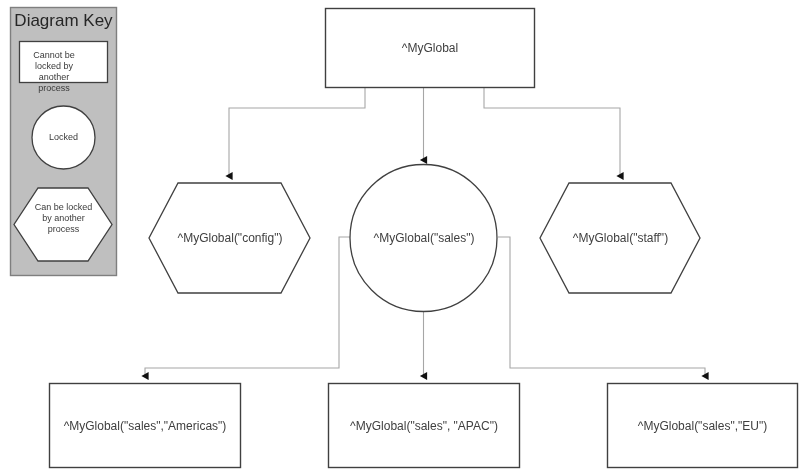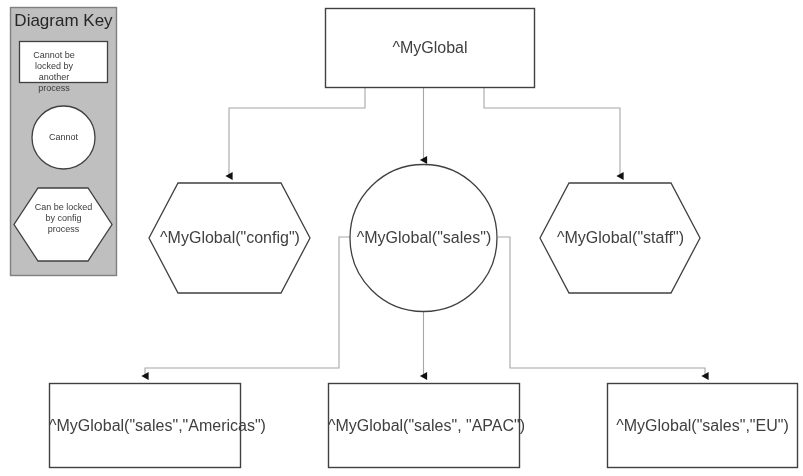--- a/index.html
+++ b/index.html
@@ -16,21 +16,21 @@
   }
   #canvas {
     position: absolute;
     left: 0; top: 0;
     width: 803px;
     height: 476px;
   }
   .node-label {
     position: absolute;
     color: #404040;
-    font-size: 16px;
+    font-size: 12px;
     line-height: 14px;
     text-align: center;
     white-space: nowrap;
     pointer-events: none;
     font-family: "Liberation Sans", sans-serif;
   }
   .legend-label {
     position: absolute;
     color: #3a3a3a;
     font-size: 9px;
@@ -98,23 +98,23 @@
     <rect x="328.5" y="383.5" width="191" height="84" fill="#ffffff" stroke="#404040" stroke-width="1.4"></rect>
 
     <rect x="607.5" y="383.5" width="190" height="84" fill="#ffffff" stroke="#404040" stroke-width="1.4"></rect>
   </g>
 </svg>
 
 <div class="legend-title" style="left:10px; top:13px; width:107px;">Diagram Key</div>
 
 <div class="legend-label" style="left:22px; top:50px; width:64px;">Cannot be locked by another process</div>
 
-<div class="legend-label" style="left:32px; top:132px; width:63px;">Cannot</div>
+<div class="legend-label" style="left:32px; top:132px; width:63px;">Locked</div>
 
-<div class="legend-label" style="left:32px; top:202px; width:63px;">Can be locked by config process</div>
+<div class="legend-label" style="left:32px; top:202px; width:63px;">Can be locked by another process</div>
 
 <div class="node-label" style="left:325px; top:41px; width:210px;">^MyGlobal</div>
 
 <div class="node-label" style="left:149px; top:231px; width:162px;">^MyGlobal("config")</div>
 
 <div class="node-label" style="left:344px; top:231px; width:160px;">^MyGlobal("sales")</div>
 
 <div class="node-label" style="left:540px; top:231px; width:161px;">^MyGlobal("staff")</div>
 
 <div class="node-label" style="left:49px; top:419px; width:192px;">^MyGlobal("sales","Americas")</div>

